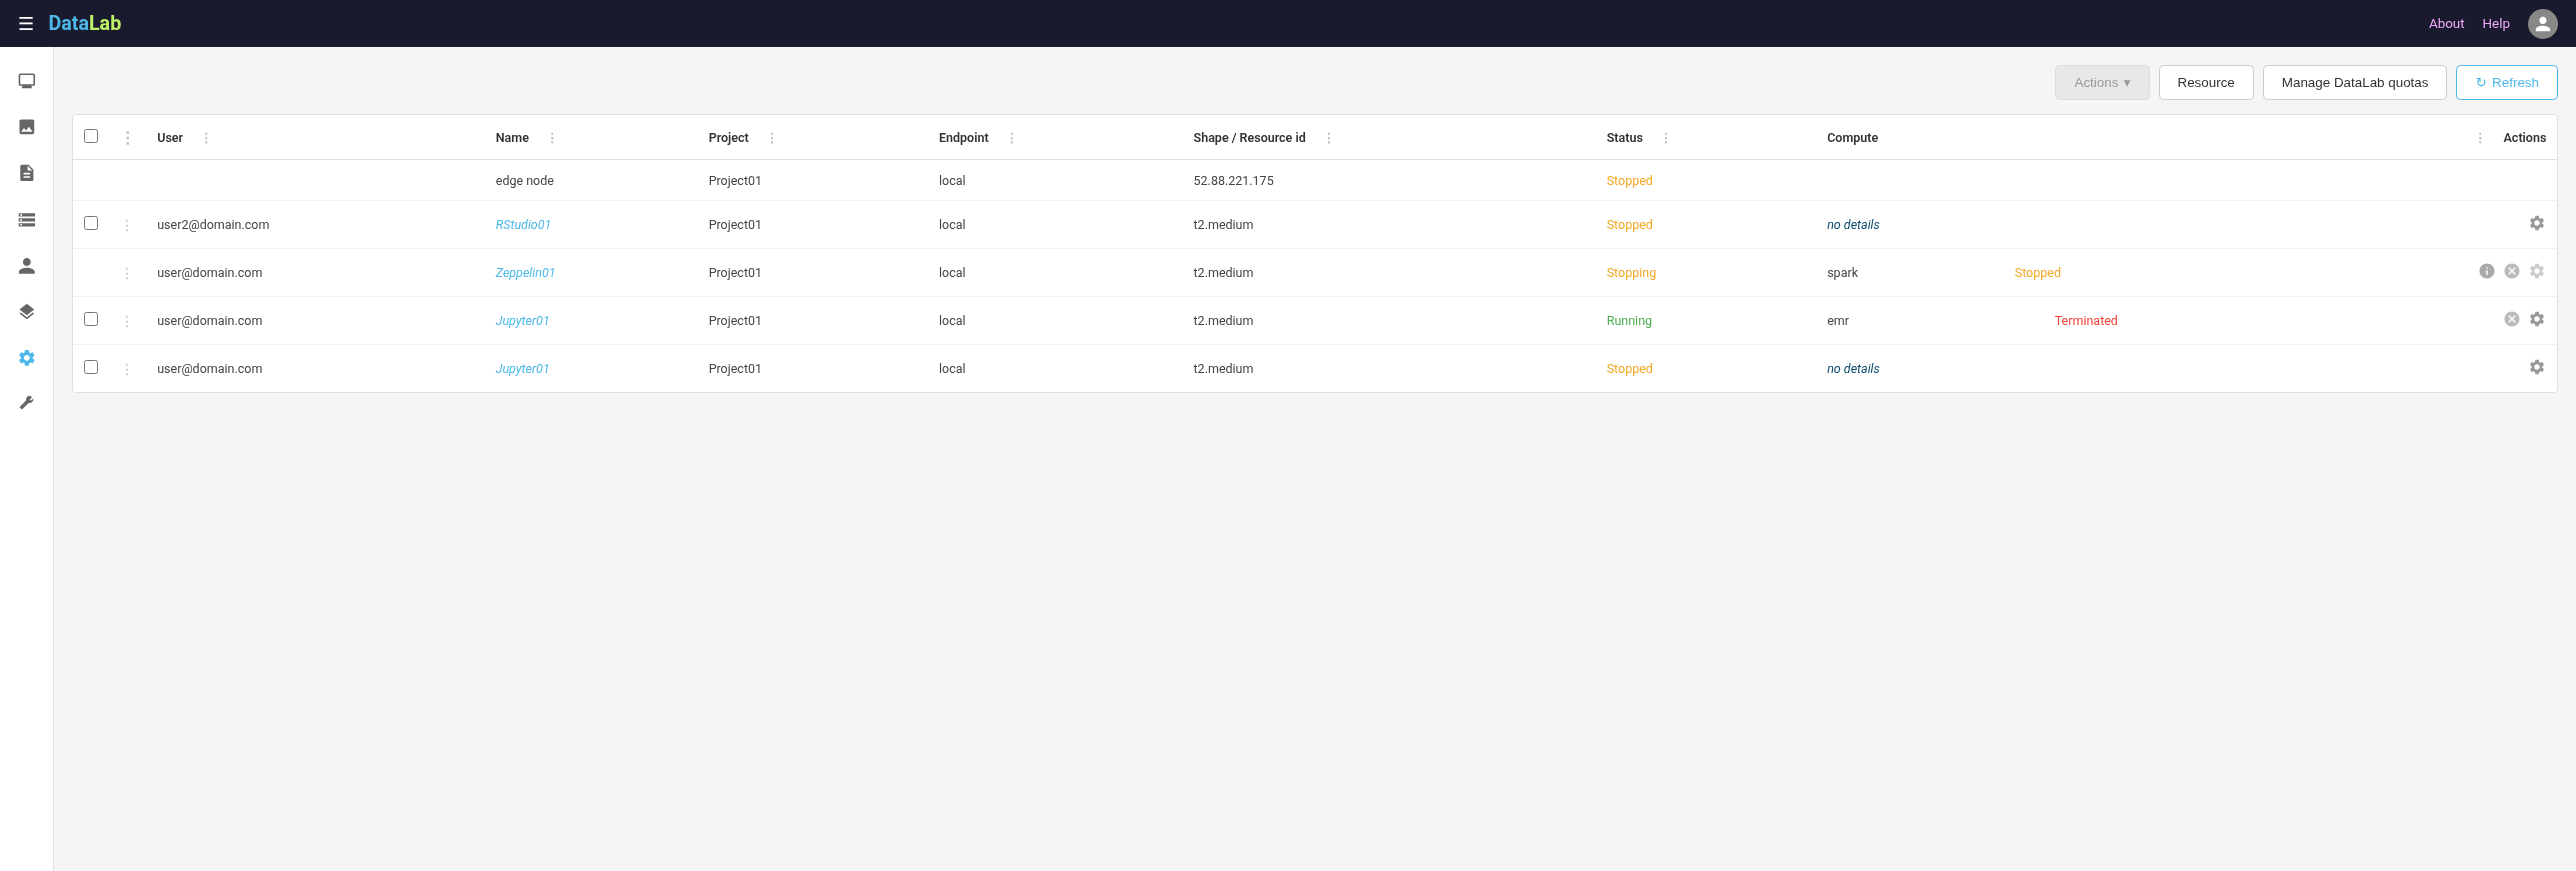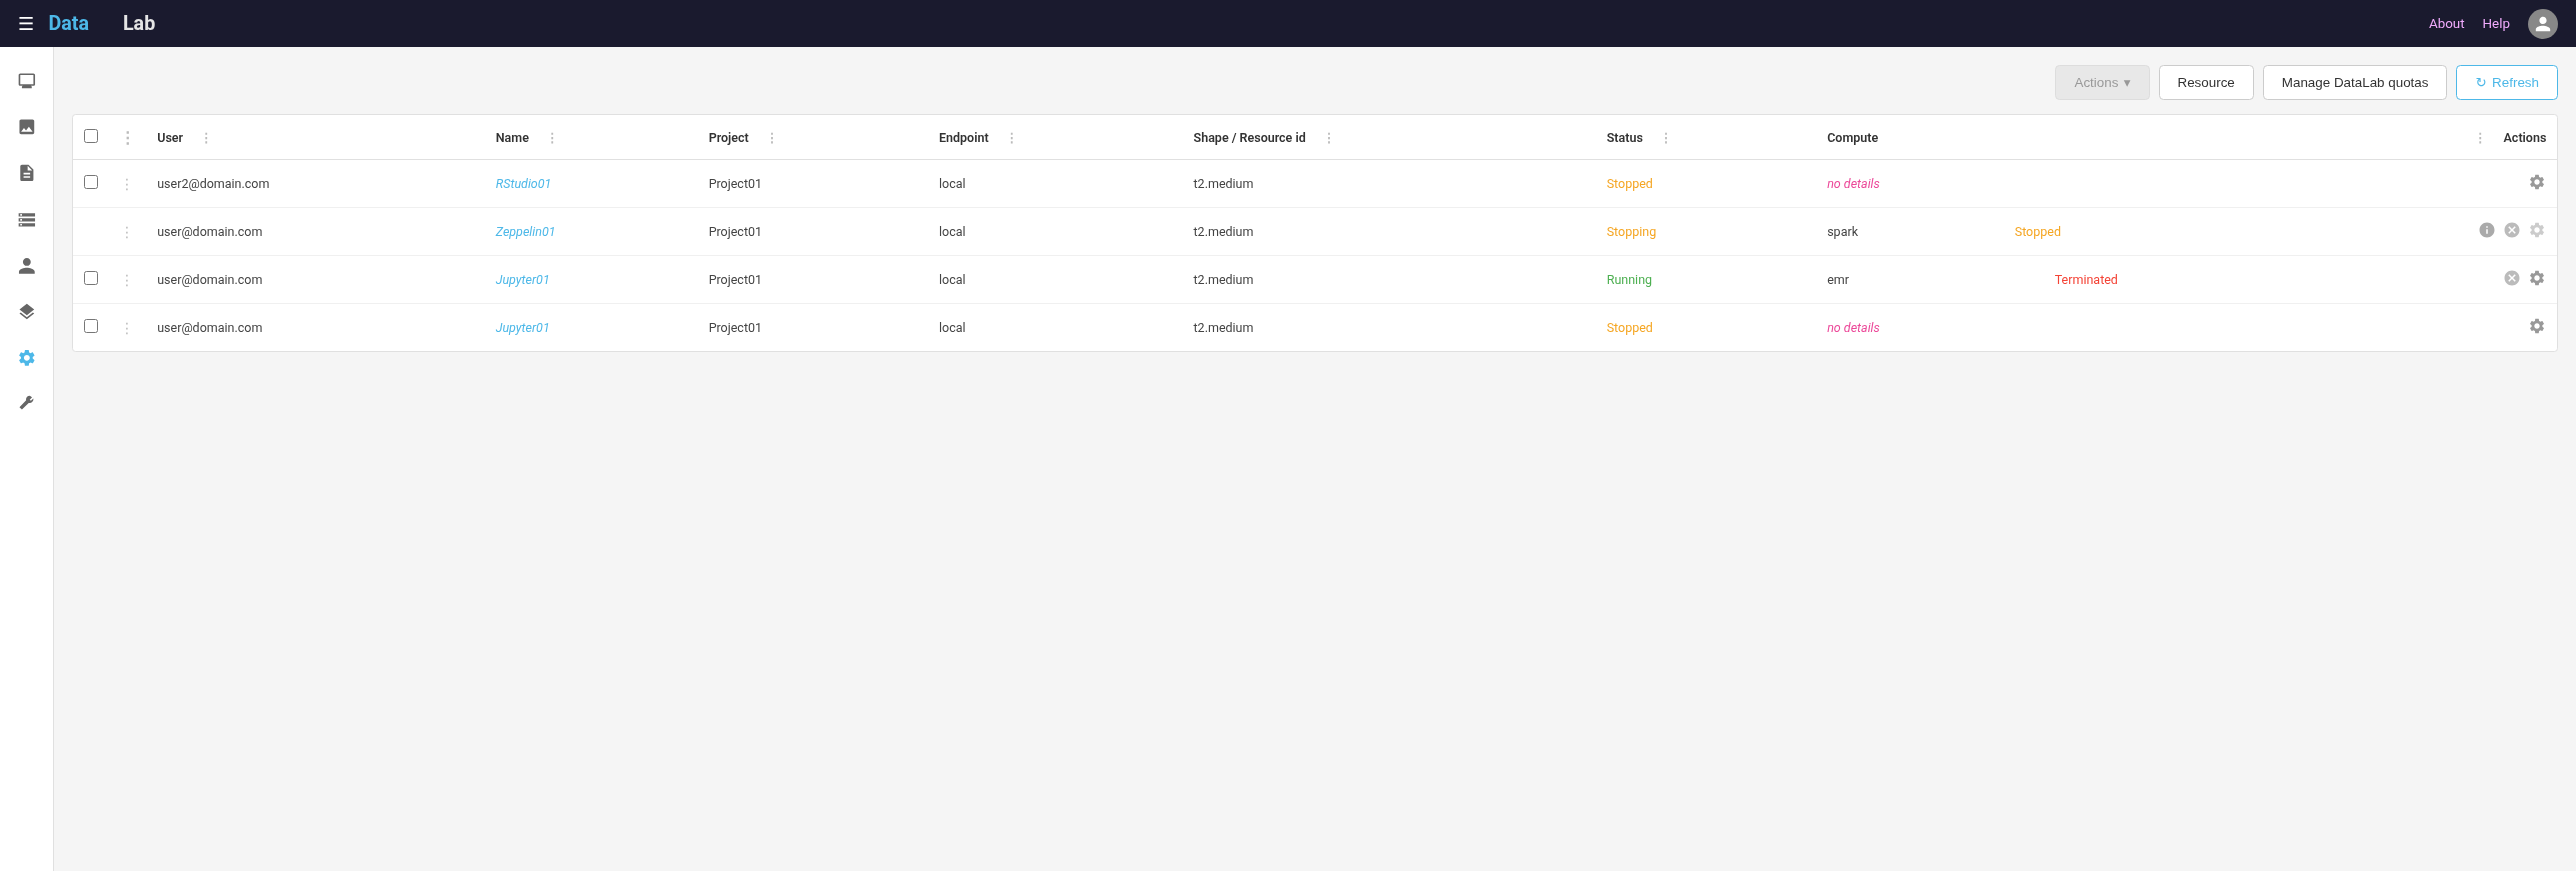--- a/index.html
+++ b/index.html
@@ -107,40 +107,40 @@
     .col-check { width: 36px; }
     .col-dots { width: 18px; color: #bbb; }
 
     .link-blue { color: #4db8e8; cursor: pointer; text-decoration: none; font-style: italic; }
 
     .status-stopped { color: #f5a623; }
     .status-stopping { color: #f5a623; }
     .status-running { color: #4caf50; }
     .status-terminated { color: #f44336; margin-left: 40px; }
 
-    .no-details { color: #ec4899; font-style: italic; }
+    .no-details { color: #0c4a6e; font-style: italic; }
 
     .dots-icon { color: #bbb; font-size: 14.3px; letter-spacing: 1.8px; }
     .gear-icon { color: #999; font-size: 16px; cursor: pointer; }
     .gear-icon-dim { color: #ccc; font-size: 16px; }
 
     .row-actions { display: flex; align-items: center; gap: 7.2px; justify-content: flex-end; }
 
     input[type="checkbox"] { width: 14.3px; height: 14.3px; cursor: pointer; }
     
     .th-row { display: flex; align-items: center; gap: 17px; }
   </style>
 </head>
 <body>
 
 <nav class="topnav">
   <div class="topnav-left">
     <span class="hamburger">☰</span>
     <div class="topnav-logo">
-      <span style="color:#4db8e8;">Data</span><span style="color:#e5e5e5;margin-left:34px;">Lab</span>
+      <span style="color:#4db8e8;">Data</span><span style="color:#bef264;">Lab</span>
     </div>
   </div>
   <div class="topnav-right">
     <span>About</span>
     <span>Help</span>
     <div class="avatar">
       <svg width="18" height="18" viewBox="0 0 24 24" fill="white">
           <path d="M12 12c2.7 0 4.8-2.1 4.8-4.8S14.7 2.4 12 2.4 7.2 4.5 7.2 7.2 9.3 12 12 12zm0 2.4c-3.2 0-9.6 1.6-9.6 4.8v2.4h19.2v-2.4c0-3.2-6.4-4.8-9.6-4.8z"></path>
         </svg>
     </div>
@@ -266,20 +266,33 @@
             <th style="text-align:right;">
               <div class="th-row" style="justify-content:flex-end;">
                 <span style="color:#bbb;font-size:12.5px;">⋮</span>
                 <span>Actions</span>
               </div>
             </th>
           </tr>
         </thead>
         <tbody>
 
+          <tr>
+            <td></td>
+            <td></td>
+            <td></td>
+            <td>edge node</td>
+            <td>Project01</td>
+            <td>local</td>
+            <td>52.88.221.175</td>
+            <td><span class="status-stopped">Stopped</span></td>
+            <td></td>
+            <td></td>
+            <td></td>
+          </tr>
 
           <tr>
             <td><input type="checkbox" style=""></td>
             <td><span class="dots-icon">⋮</span></td>
             <td>user2@domain.com</td>
             <td><a class="link-blue">RStudio01</a></td>
             <td>Project01</td>
             <td>local</td>
             <td>t2.medium</td>
             <td><span class="status-stopped">Stopped</span></td>

